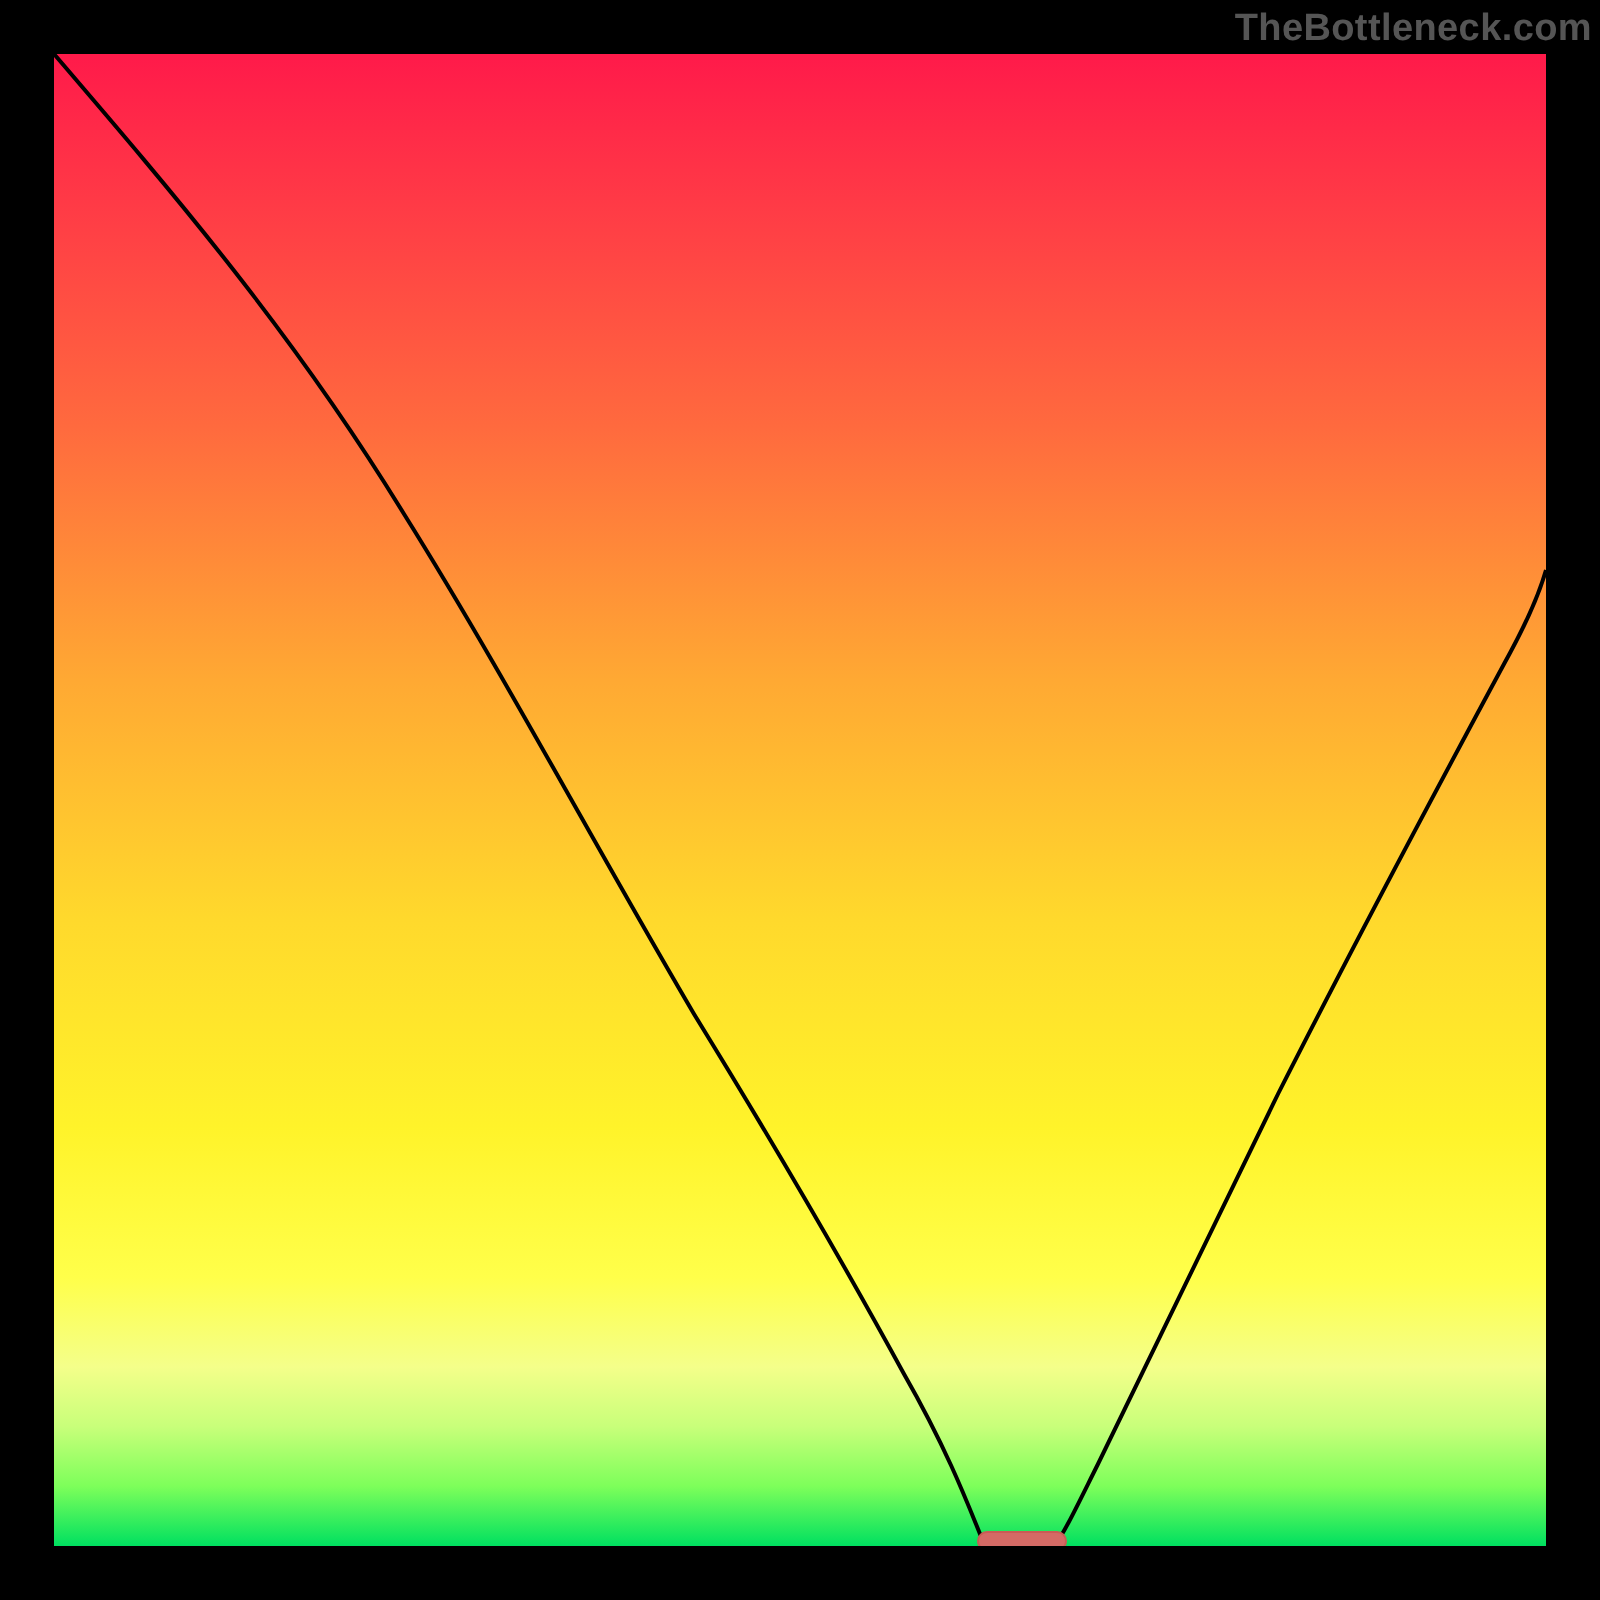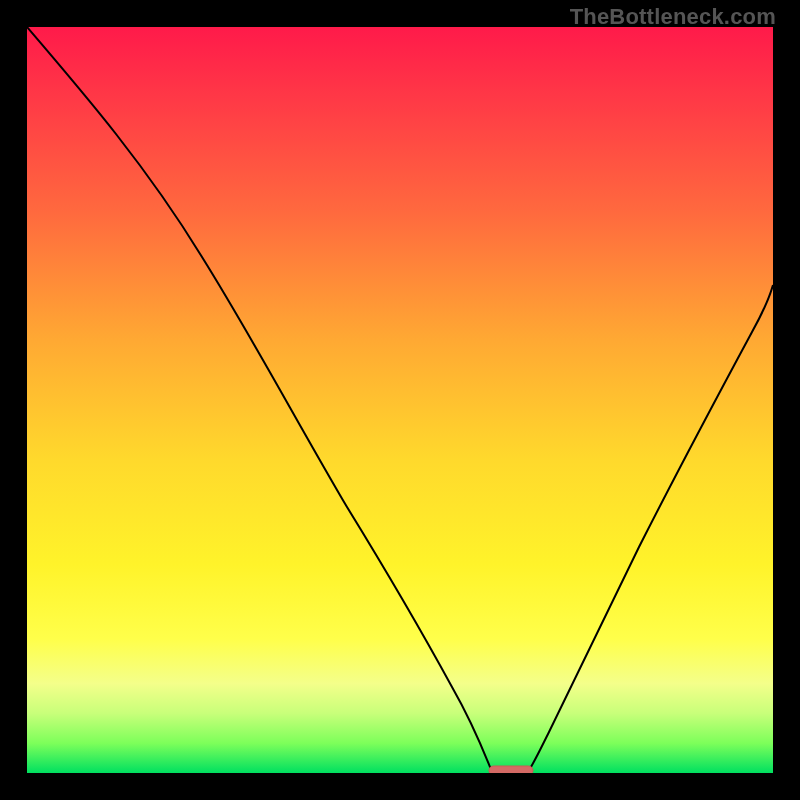--- a/index.html
+++ b/index.html
@@ -35,23 +35,23 @@
       #ffff4a 82%,
       #f4ff8a 88%,
       #c8ff7a 92%,
       #7dff5a 96%,
       #00e060 100%
     );
   }
   .watermark {
     position: absolute;
     top: 4px;
-    right: 24px;
+    right: 4px;
     color: #555;
-    font-size: 22px;
+    font-size: 19px;
     font-weight: 600;
     letter-spacing: 0.2px;
     pointer-events: none;
   }
   svg.curve-layer {
     position: absolute;
     left: 27px;
     top: 27px;
     width: 746px;
     height: 746px;

